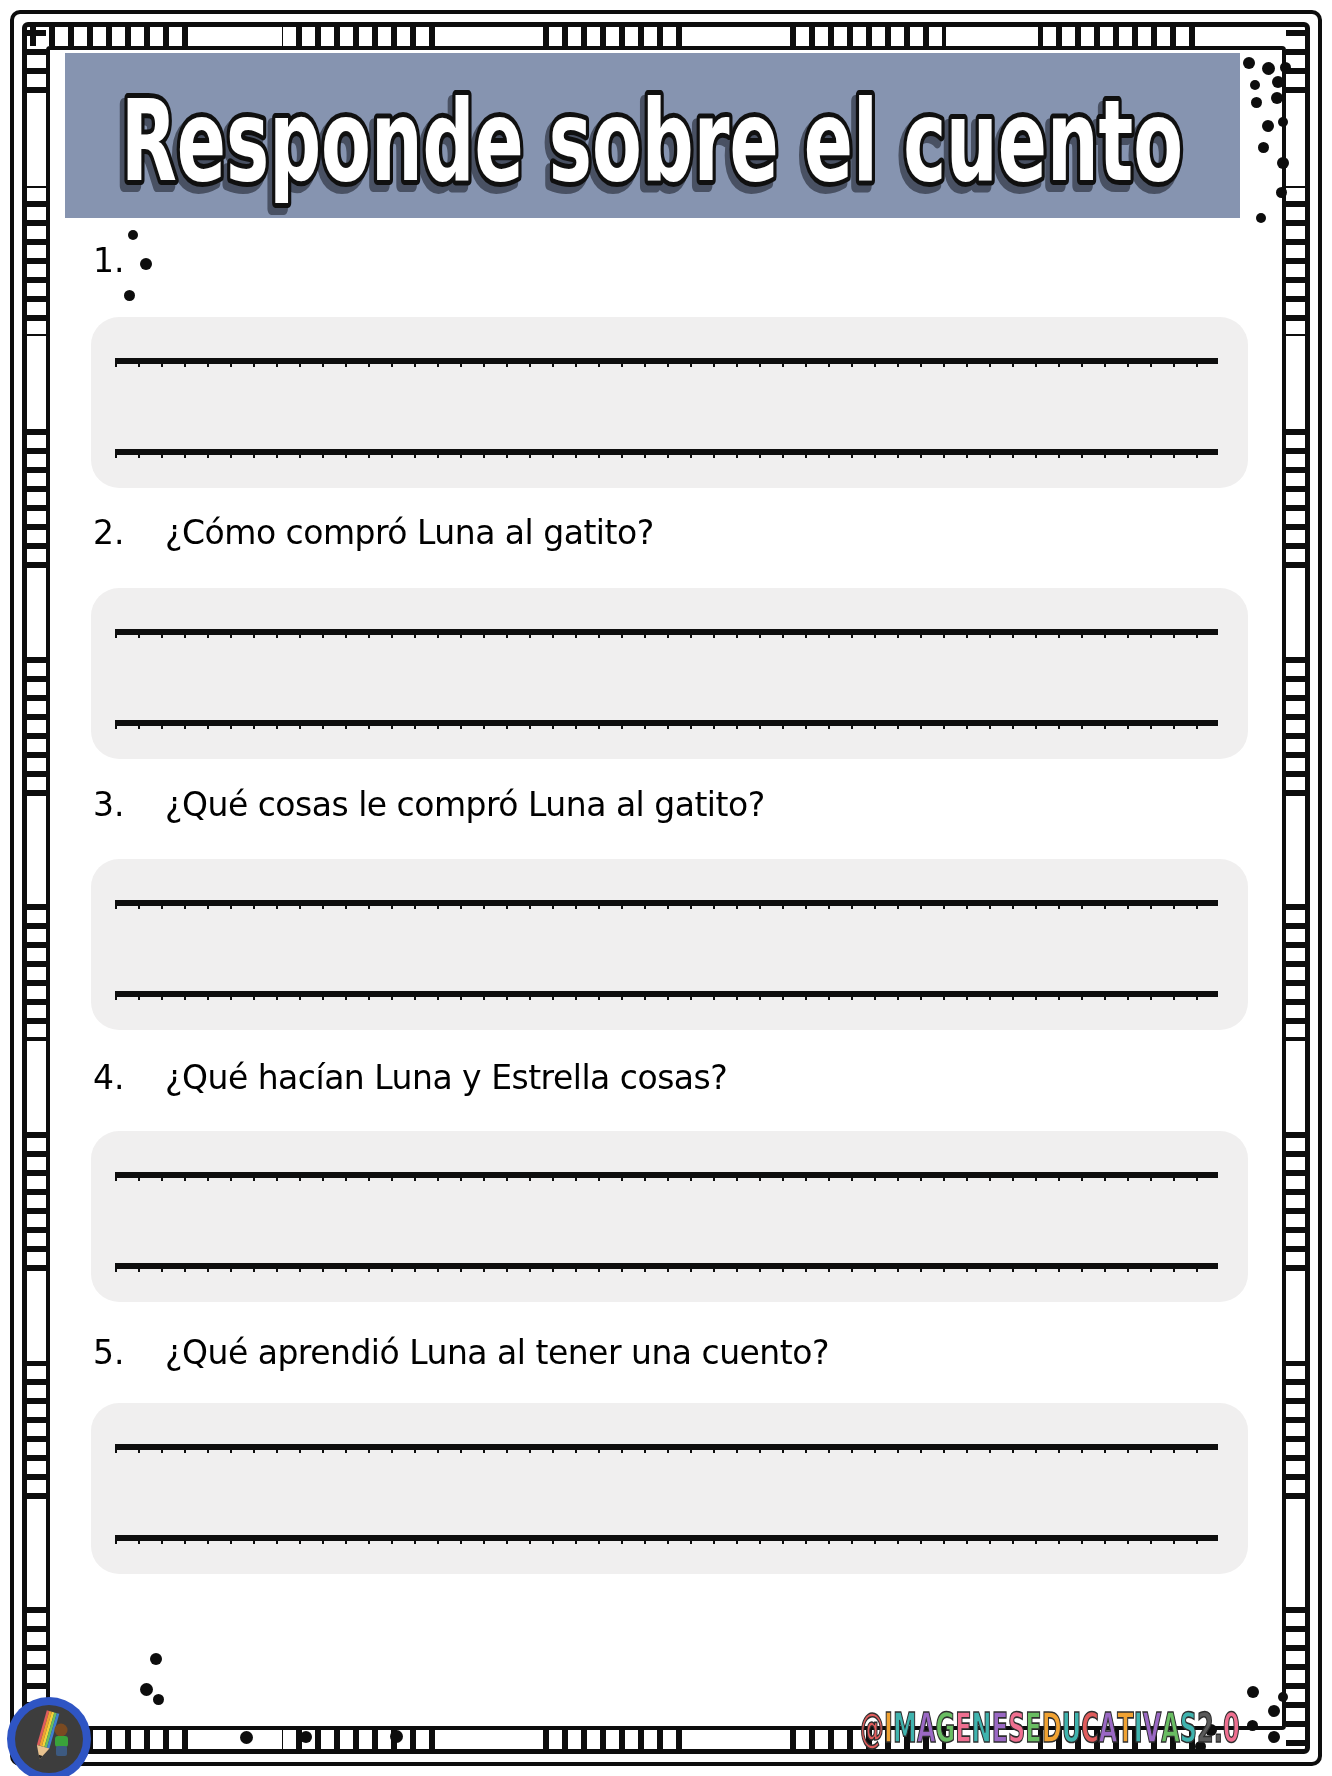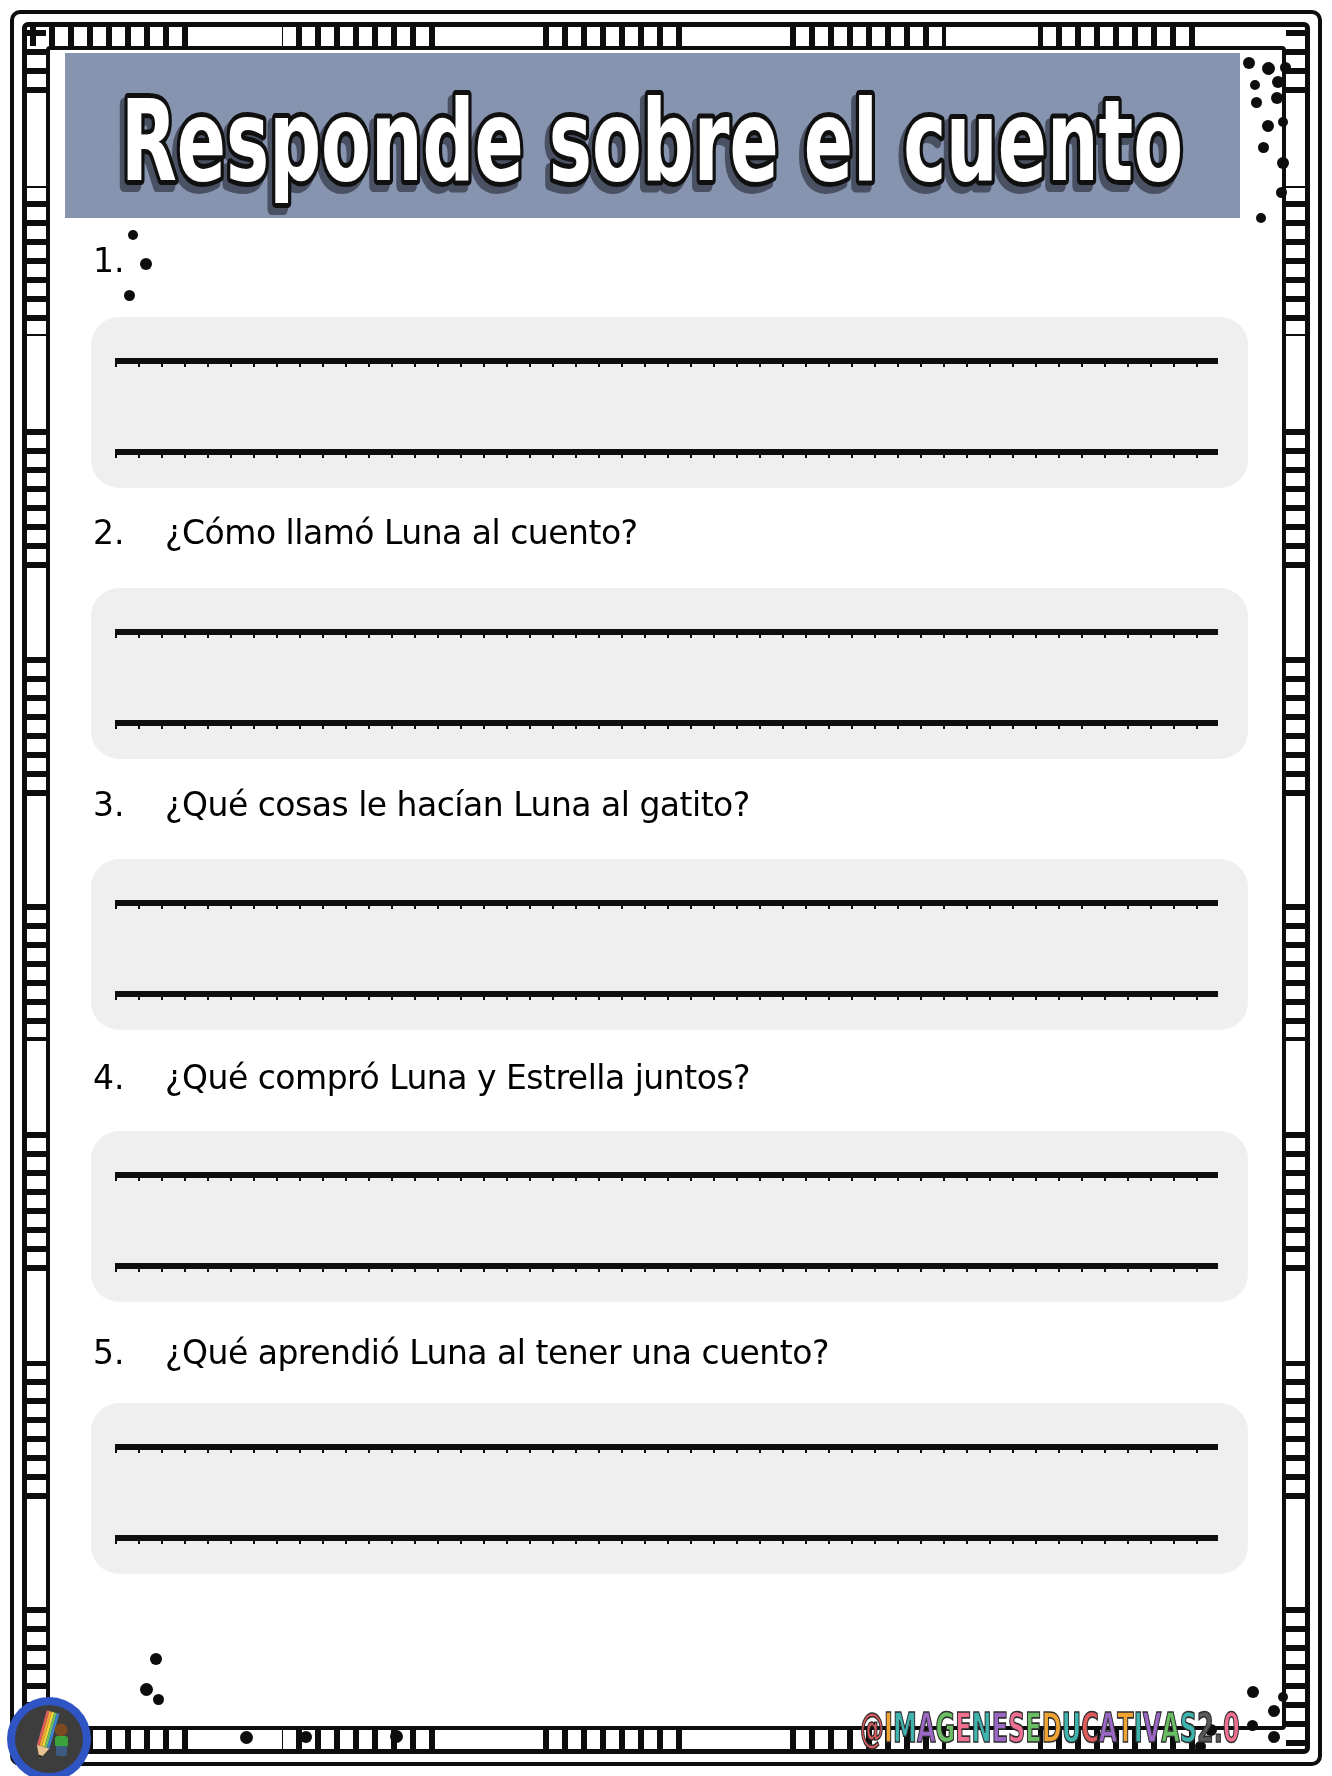--- a/index.html
+++ b/index.html
@@ -147,39 +147,39 @@
   <div class="question" style="top:238px">
     <span class="qnum">1.</span>
   </div>
   <div class="answer-box" style="top:317px">
     <div class="answer-line l1"></div>
     <div class="answer-line l2"></div>
   </div>
 
   <div class="question" style="top:510px">
     <span class="qnum">2.</span>
-    <span class="qtext">¿Cómo llamó Luna al cuento?</span>
+    <span class="qtext">¿Cómo compró Luna al gatito?</span>
   </div>
   <div class="answer-box" style="top:588px">
     <div class="answer-line l1"></div>
     <div class="answer-line l2"></div>
   </div>
 
   <div class="question" style="top:782px">
     <span class="qnum">3.</span>
-    <span class="qtext">¿Qué cosas le hacían Luna al gatito?</span>
+    <span class="qtext">¿Qué cosas le compró Luna al gatito?</span>
   </div>
   <div class="answer-box" style="top:859px">
     <div class="answer-line l1"></div>
     <div class="answer-line l2"></div>
   </div>
 
   <div class="question" style="top:1055px">
     <span class="qnum">4.</span>
-    <span class="qtext">¿Qué compró Luna y Estrella juntos?</span>
+    <span class="qtext">¿Qué hacían Luna y Estrella cosas?</span>
   </div>
   <div class="answer-box" style="top:1131px">
     <div class="answer-line l1"></div>
     <div class="answer-line l2"></div>
   </div>
 
   <div class="question" style="top:1330px">
     <span class="qnum">5.</span>
     <span class="qtext">¿Qué aprendió Luna al tener una cuento?</span>
   </div>

